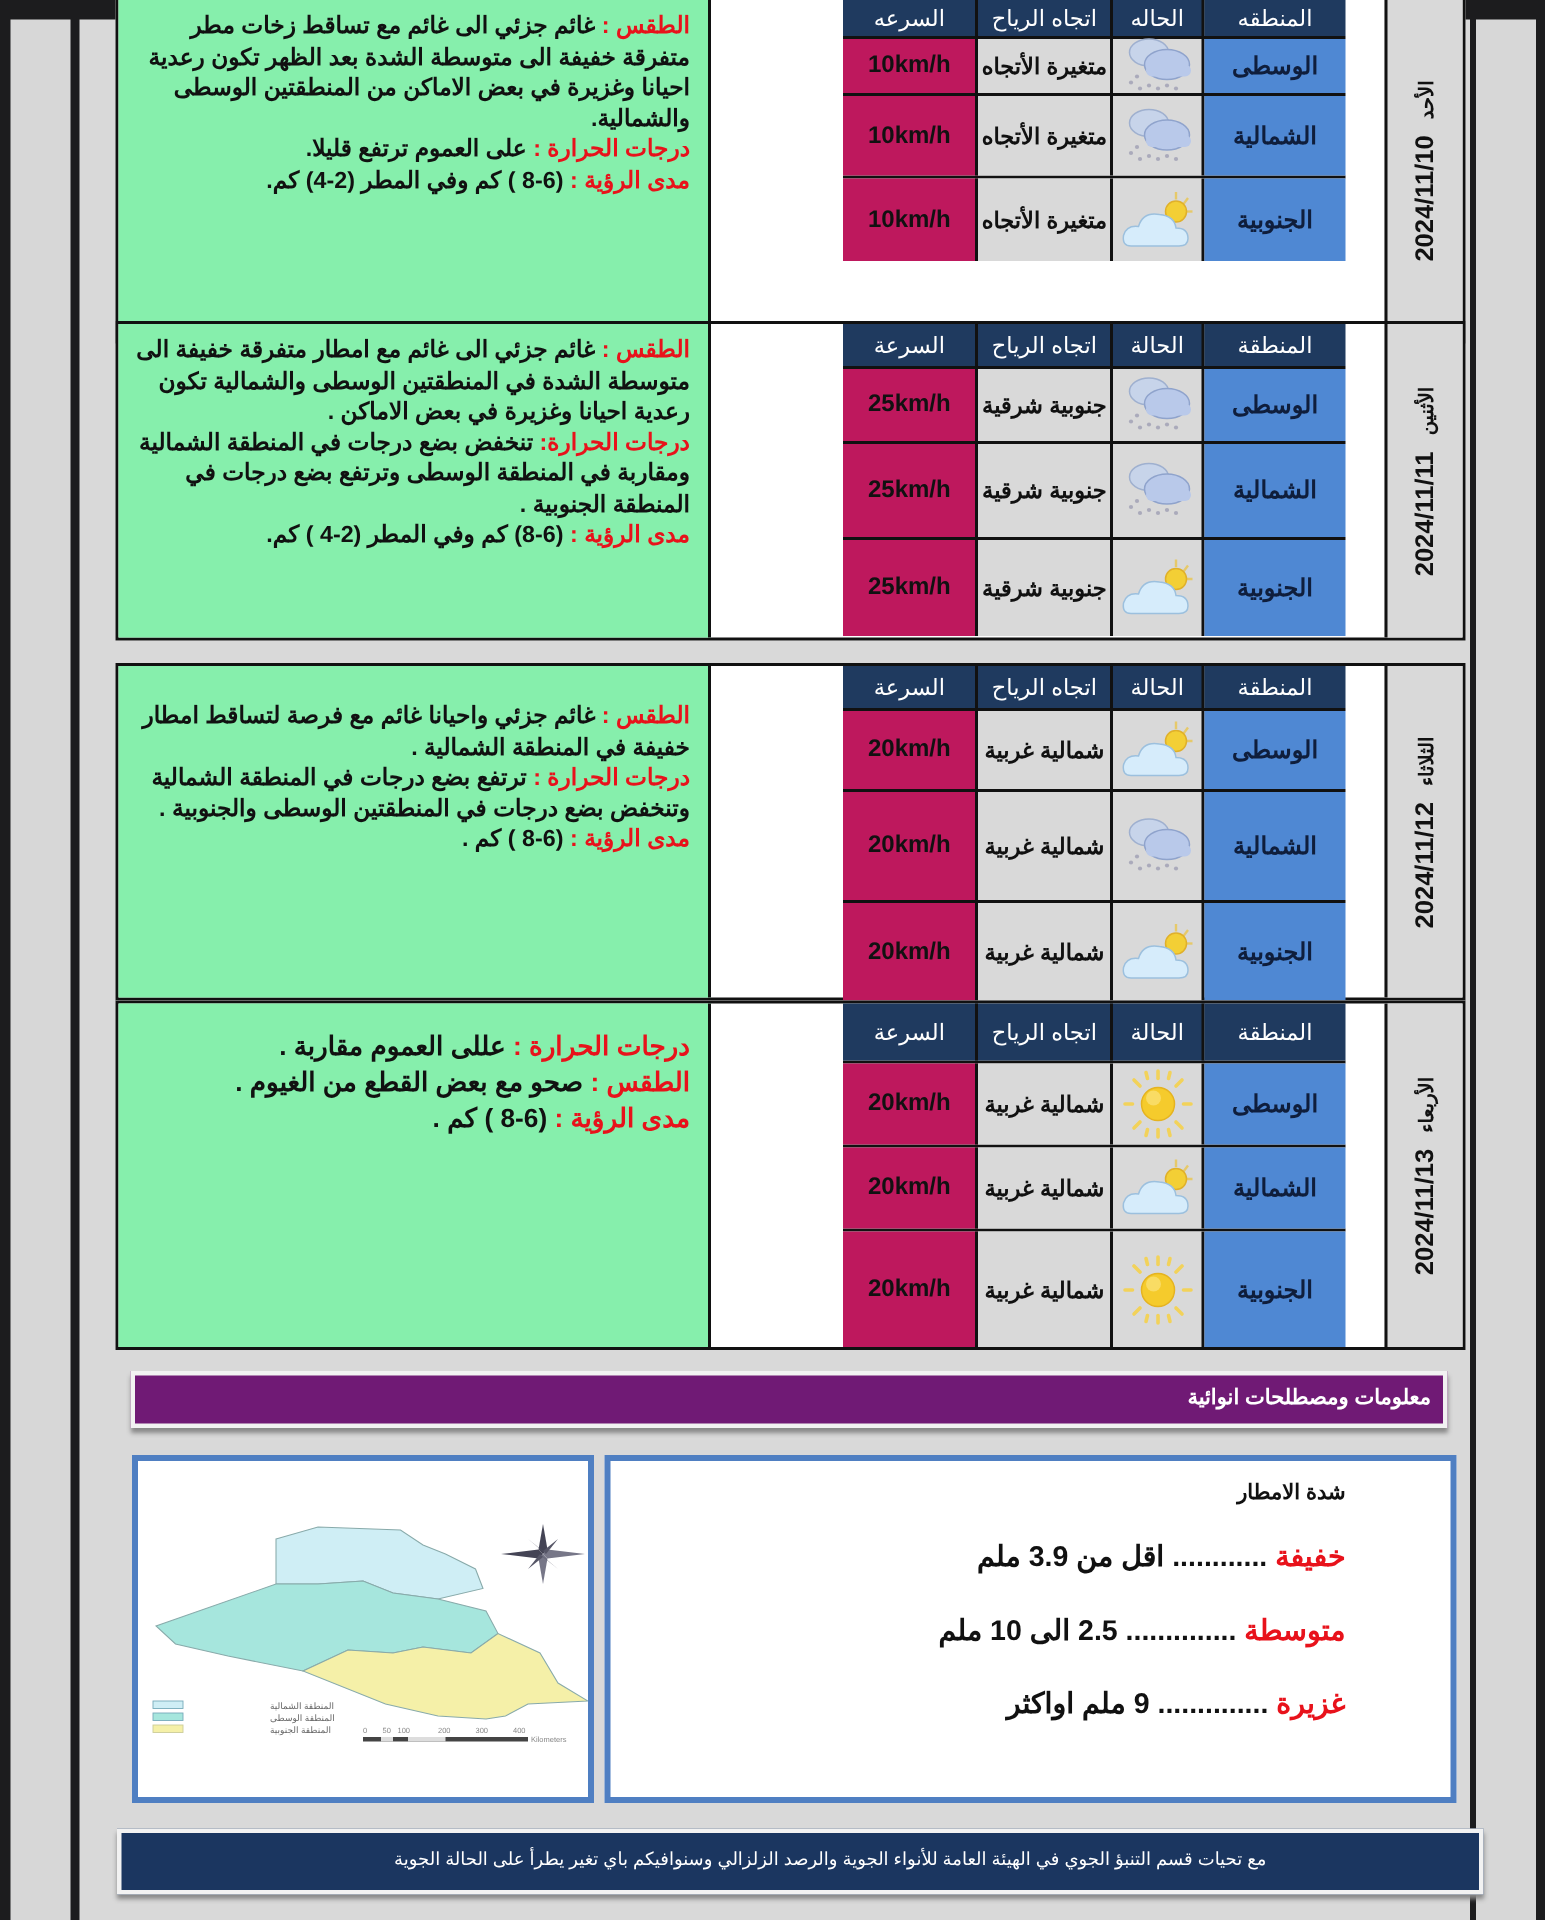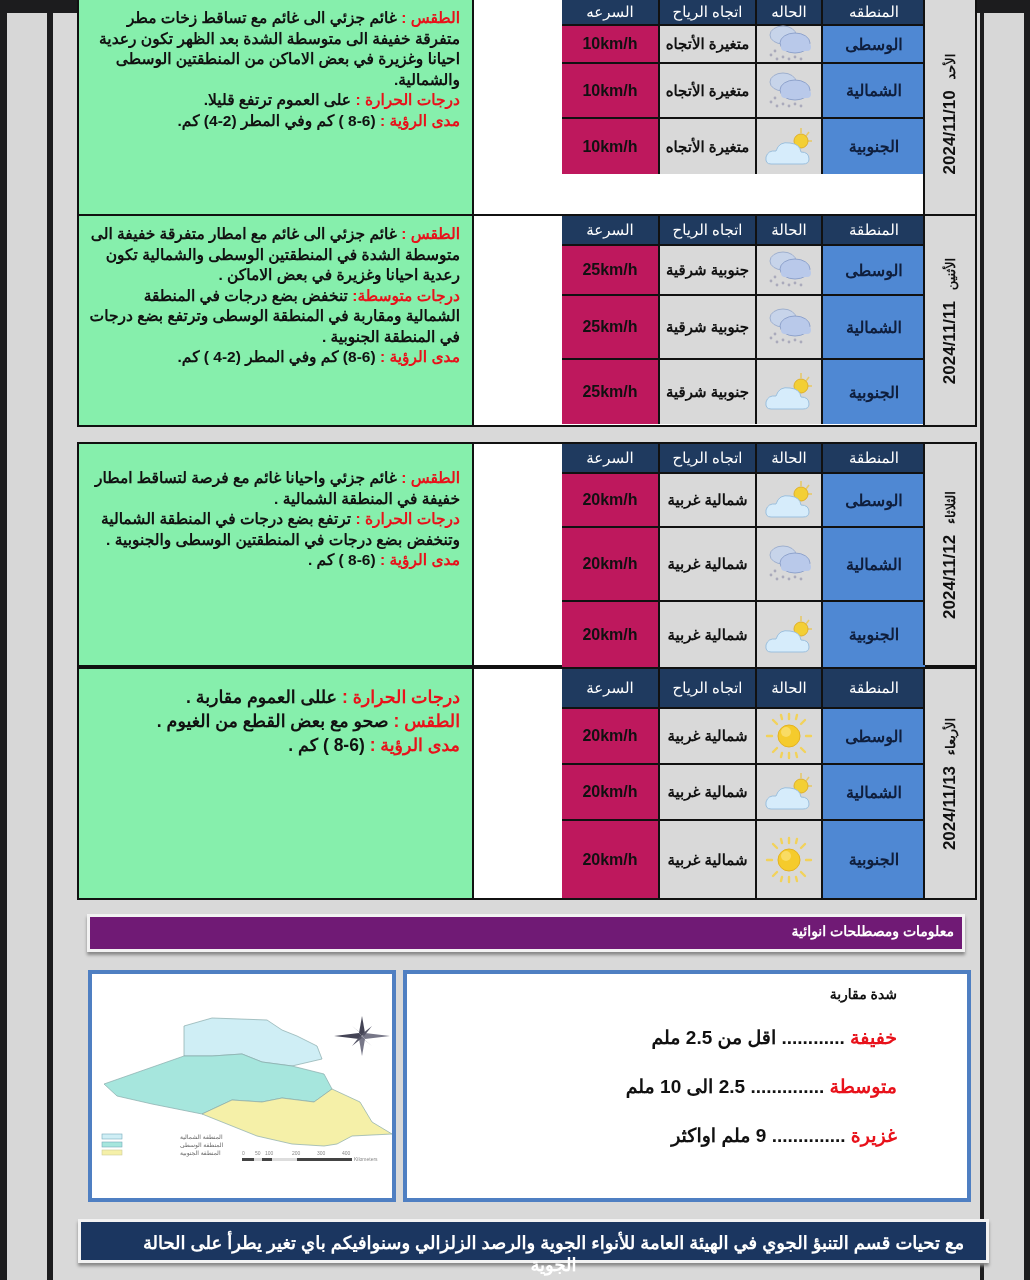--- a/index.html
+++ b/index.html
@@ -24,21 +24,21 @@
   .notes p { margin:0; }
   .tbl { position:absolute; left:483px; top:0; width:363px; height:100%; }
   .date-cell {
     position:absolute; right:0; top:0; width:52px; height:100%; background:#d9d9d9; border-left:2px solid #111; box-sizing:border-box;
   }
   .date-cell .vtxt {
     position:absolute; left:50%; top:50%; transform:translate(-50%,-50%) rotate(-90deg);
     white-space:nowrap; font-family:"Liberation Sans", sans-serif; font-weight:bold; font-size:17px; color:#111; direction:rtl;
   }
   .date-cell .vtxt .dname { font-size:13px; margin-left:6px; }
-  .row { position:absolute; left:0; width:363px; display:flex; box-sizing:border-box; border-bottom:2px solid #111; }
+  .row { position:absolute; left:0; width:335px; display:flex; box-sizing:border-box; border-bottom:2px solid #111; }
   .row:last-child { border-bottom:none; }
   .cell { box-sizing:border-box; border-right:2px solid #111; display:flex; align-items:center; justify-content:center;
           font-family:"Liberation Sans", sans-serif; font-weight:bold; color:#111; }
   .c-speed { width:98px; font-size:16px; background:#be185d; }
   .c-dir { width:97px; font-size:15px; background:#d9d9d9; direction:rtl; }
   .c-icon { width:66px; background:#d9d9d9; }
   .c-region { width:102px; font-size:16px; background:#4f88d3; color:#0f1e3c; border-right:none; direction:rtl; }
   .hdr .cell { background:#1f3a5f; color:#fff; font-size:15px; font-weight:normal; }
   .hdr .c-region { background:#1f3a5f; color:#fff; }
   svg.wx { display:block; }
@@ -48,21 +48,21 @@
     box-shadow:0 3px 3px #888; border:3px solid #f2f2f2; box-sizing:content-box; }
   .info-banner span { position:absolute; right:8px; top:6px; color:#fff; font-family:"Liberation Sans", sans-serif; font-weight:bold; font-size:14px; direction:rtl; }
   .map-box { position:absolute; left:88px; top:970px; width:308px; height:232px; background:#fff; border:4px solid #4f7fc2; box-sizing:border-box; }
   .legend-box { position:absolute; left:403px; top:970px; width:568px; height:232px; background:#fff; border:4px solid #4f7fc2; box-sizing:border-box;
     direction:rtl; font-family:"Liberation Sans", sans-serif; font-weight:bold; color:#111; }
   .legend-title { position:absolute; right:70px; top:12px; font-size:14px; }
   .legend-row { position:absolute; right:70px; font-size:19px; white-space:nowrap; }
   .legend-row .term { color:#e8121b; }
   .footer-banner { position:absolute; left:78px; top:1219px; width:905px; height:38px; background:#1b3660;
     border:3px solid #f2f2f2; box-shadow:0 3px 3px #888; }
-  .footer-banner span { position:absolute; left:0; right:0; top:10px; text-align:center; color:#fff; font-family:"Liberation Sans", sans-serif; font-weight:bold; font-size:18px; direction:rtl;margin-left:40px; }
+  .footer-banner span { position:absolute; left:0; right:0; top:10px; text-align:center; color:#fff; font-family:"Liberation Sans", sans-serif; font-weight:normal; font-size:12px; direction:rtl;margin-left:40px; }
 </style>
 </head>
 <body>
 
 <div class="page-strip-left"></div>
 <div class="page-strip-right"></div>
 <div class="sheet"></div>
 
 <div id="days">
     <div class="day-block" style="top: -2px; height: 231px;">
@@ -143,21 +143,21 @@
           <div class="cell c-region">الجنوبية</div>
         </div>
       </div>
       <div class="date-cell">
         <div class="vtxt"><span class="dname">الأحد</span> <span>2024/11/10</span></div>
       </div>
     </div>
     <div class="day-block" style="top: 214px; height: 213px;">
       <div class="notes" style="padding-top:8px;font-size:15.5px;line-height:20.5px">
         <p><span class="lbl">الطقس :</span> <span>غائم جزئي الى غائم مع امطار متفرقة خفيفة الى متوسطة الشدة في المنطقتين الوسطى والشمالية تكون رعدية احيانا وغزيرة في بعض الاماكن .</span></p>
-        <p><span class="lbl">درجات متوسطة:</span> <span>تنخفض بضع درجات في المنطقة الشمالية ومقاربة في المنطقة الوسطى وترتفع بضع درجات في المنطقة الجنوبية .</span></p>
+        <p><span class="lbl">درجات الحرارة:</span> <span>تنخفض بضع درجات في المنطقة الشمالية ومقاربة في المنطقة الوسطى وترتفع بضع درجات في المنطقة الجنوبية .</span></p>
         <p><span class="lbl">مدى الرؤية :</span> <span>(6-8) كم وفي المطر (2-4 ) كم.</span></p>
       </div>
       <div class="tbl">
         <div class="row hdr" style="top: 0px; height: 30px;">
           <div class="cell c-speed">السرعة</div>
           <div class="cell c-dir">اتجاه الرياح</div>
           <div class="cell c-icon">الحالة</div>
           <div class="cell c-region">المنطقة</div>
         </div>
         <div class="row" style="top: 30px; height: 50px;">
@@ -440,25 +440,25 @@
       <text x="173" y="181">100</text>
       <text x="200" y="181">200</text>
       <text x="225" y="181">300</text>
       <text x="250" y="181">400</text>
       <text x="262" y="187">Kilometers</text>
     </g>
   </svg>
 </div>
 
 <div class="legend-box">
-  <div class="legend-title">شدة مقاربة</div>
+  <div class="legend-title">شدة الامطار</div>
   <div class="legend-row" style="top:52px;">
     <span class="term">خفيفة</span>
     <span>............</span>
-    <span>اقل من 2.5  ملم</span>
+    <span>اقل من 3.9  ملم</span>
   </div>
   <div class="legend-row" style="top:101px;">
     <span class="term">متوسطة</span>
     <span>..............</span>
     <span>2.5 الى 10 ملم</span>
   </div>
   <div class="legend-row" style="top:150px;">
     <span class="term">غزيرة</span>
     <span>..............</span>
     <span>9 ملم اواكثر</span>

